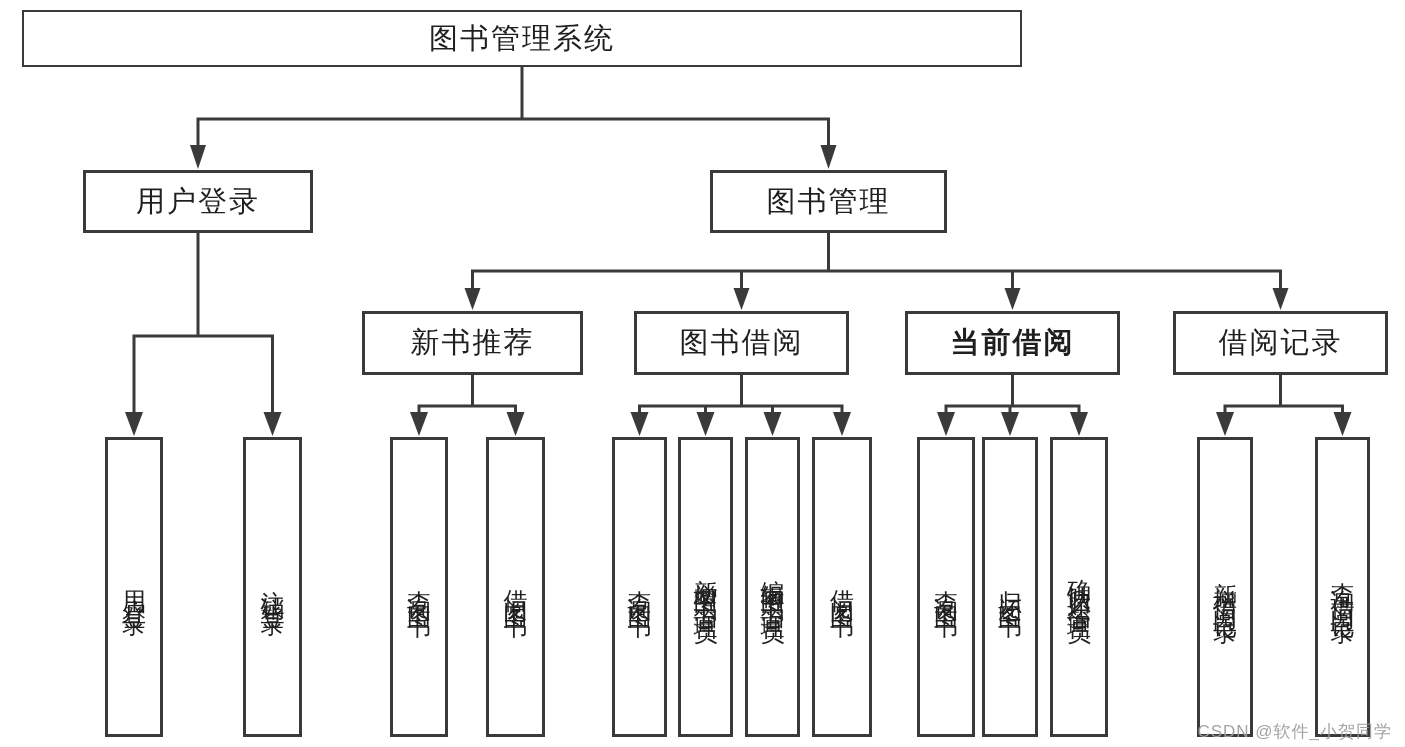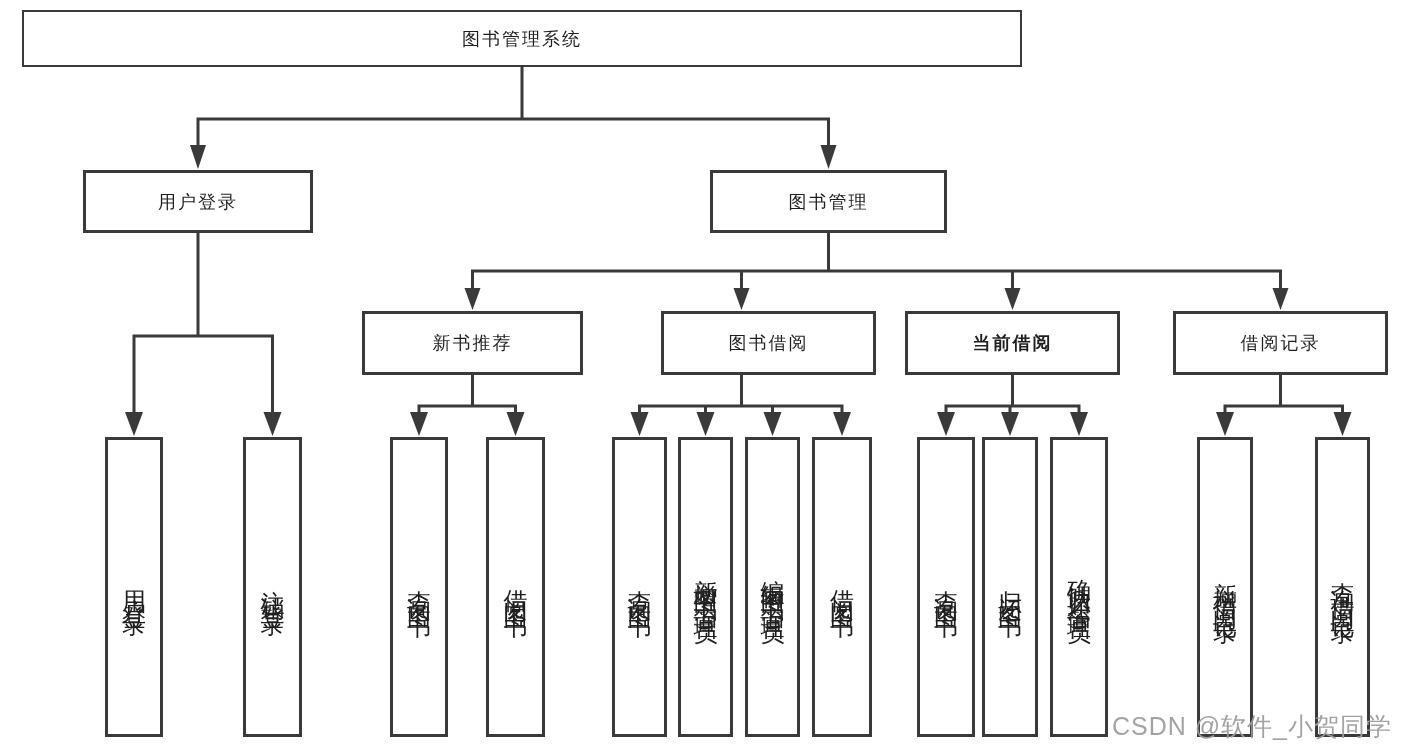--- a/index.html
+++ b/index.html
@@ -28,21 +28,21 @@
     background: #ffffff;
     border: 3px solid #3a3a3a;
     display: flex;
     align-items: center;
     justify-content: center;
     z-index: 2;
     color: #1f1f1f;
   }
   .node.root { border-width: 2px; }
   .hlabel {
-    font-size: 18px;
+    font-size: 29px;
     letter-spacing: 2px;
     white-space: nowrap;
     color: #1f1f1f;
   }
   .leaf {
     top: 437px;
     height: 300px;
   }
   .vlabel {
     writing-mode: vertical-rl;
@@ -52,32 +52,32 @@
     letter-spacing: 8px;
     white-space: nowrap;
     color: #1f1f1f;
   }
   .leaf.long .vlabel { letter-spacing: 6px; }
   .watermark {
     position: absolute;
     right: 13px;
     bottom: 4px;
     z-index: 3;
-    font-size: 25px;
+    font-size: 17px;
     letter-spacing: 1px;
     color: rgba(158, 158, 158, 0.95);
     white-space: nowrap;
   }
 
   
   .root      { left: 22px;   top: 10px;  width: 1000px; height: 57px; }
   .l2-a      { left: 83px;   top: 170px; width: 230px;  height: 63px; }
   .l2-b      { left: 710px;  top: 170px; width: 237px;  height: 63px; }
   .l3-g1     { left: 362px;  top: 311px; width: 221px;  height: 64px; }
-  .l3-g2     { left: 661px;  top: 311px; width: 215px;  height: 64px; }
+  .l3-g2     { left: 634px;  top: 311px; width: 215px;  height: 64px; }
   .l3-g3     { left: 905px;  top: 311px; width: 215px;  height: 64px; font-weight: bold; }
   .l3-g4     { left: 1173px; top: 311px; width: 215px;  height: 64px; }
   .leaf-a1   { left: 105px;  width: 58px; }
   .leaf-a2   { left: 243px;  width: 59px; }
   .leaf-b1   { left: 390px;  width: 58px; }
   .leaf-b2   { left: 486px;  width: 59px; }
   .leaf-c1   { left: 612px;  width: 55px; }
   .leaf-c2   { left: 678px;  width: 55px; }
   .leaf-c3   { left: 745px;  width: 55px; }
   .leaf-c4   { left: 812px;  width: 60px; }

